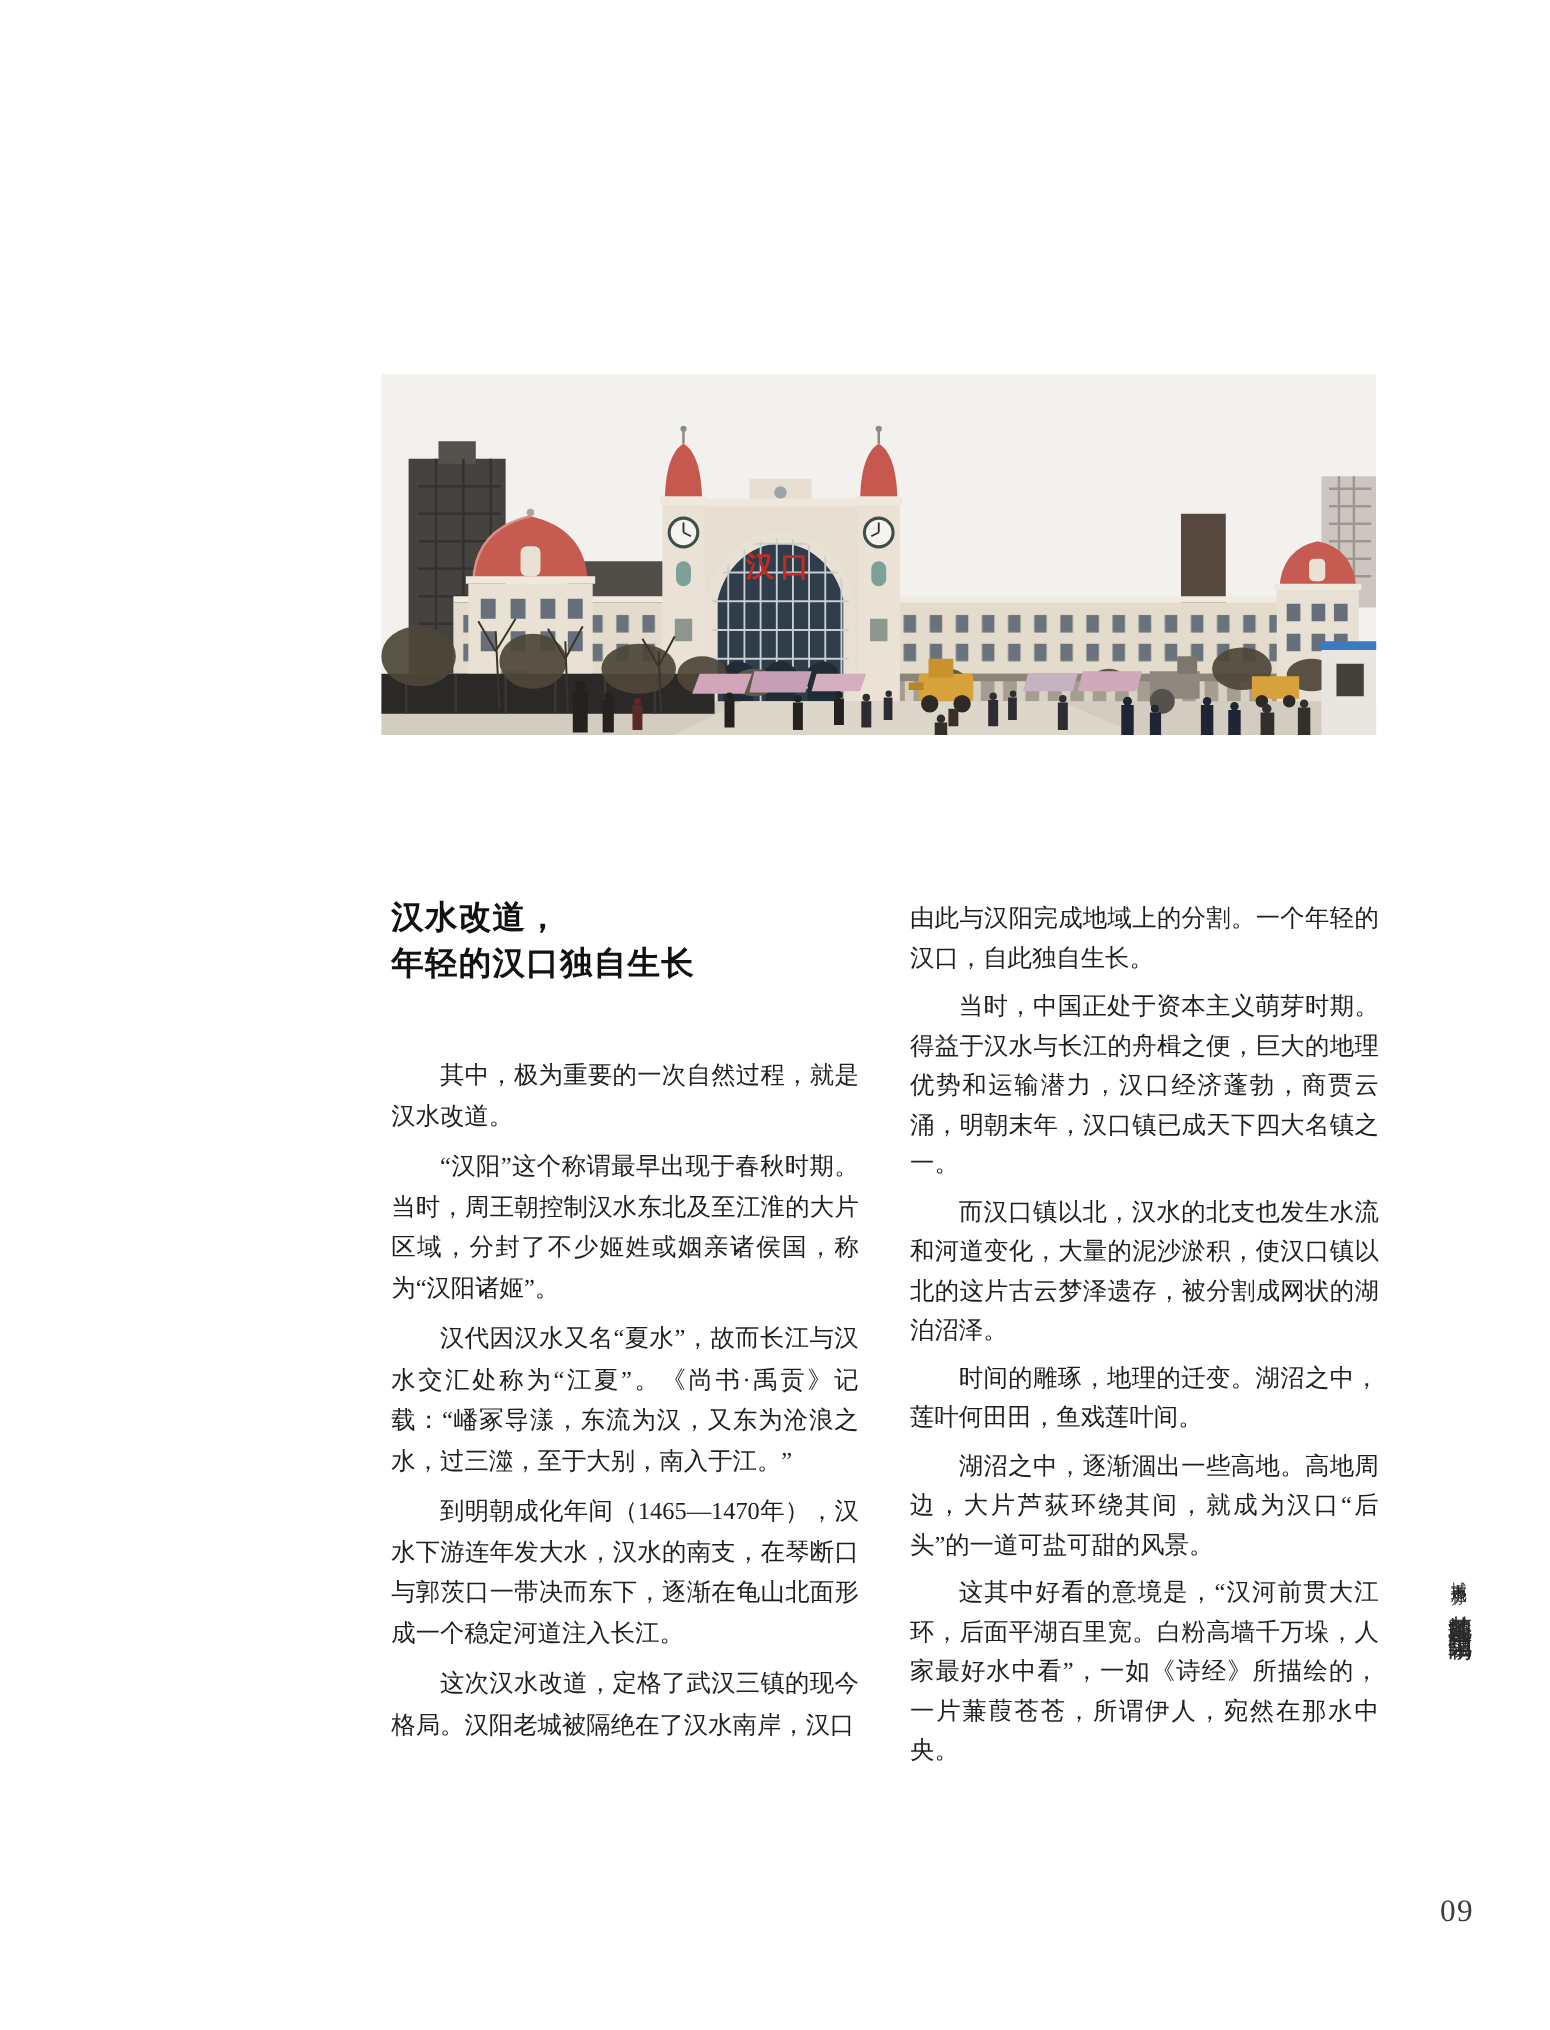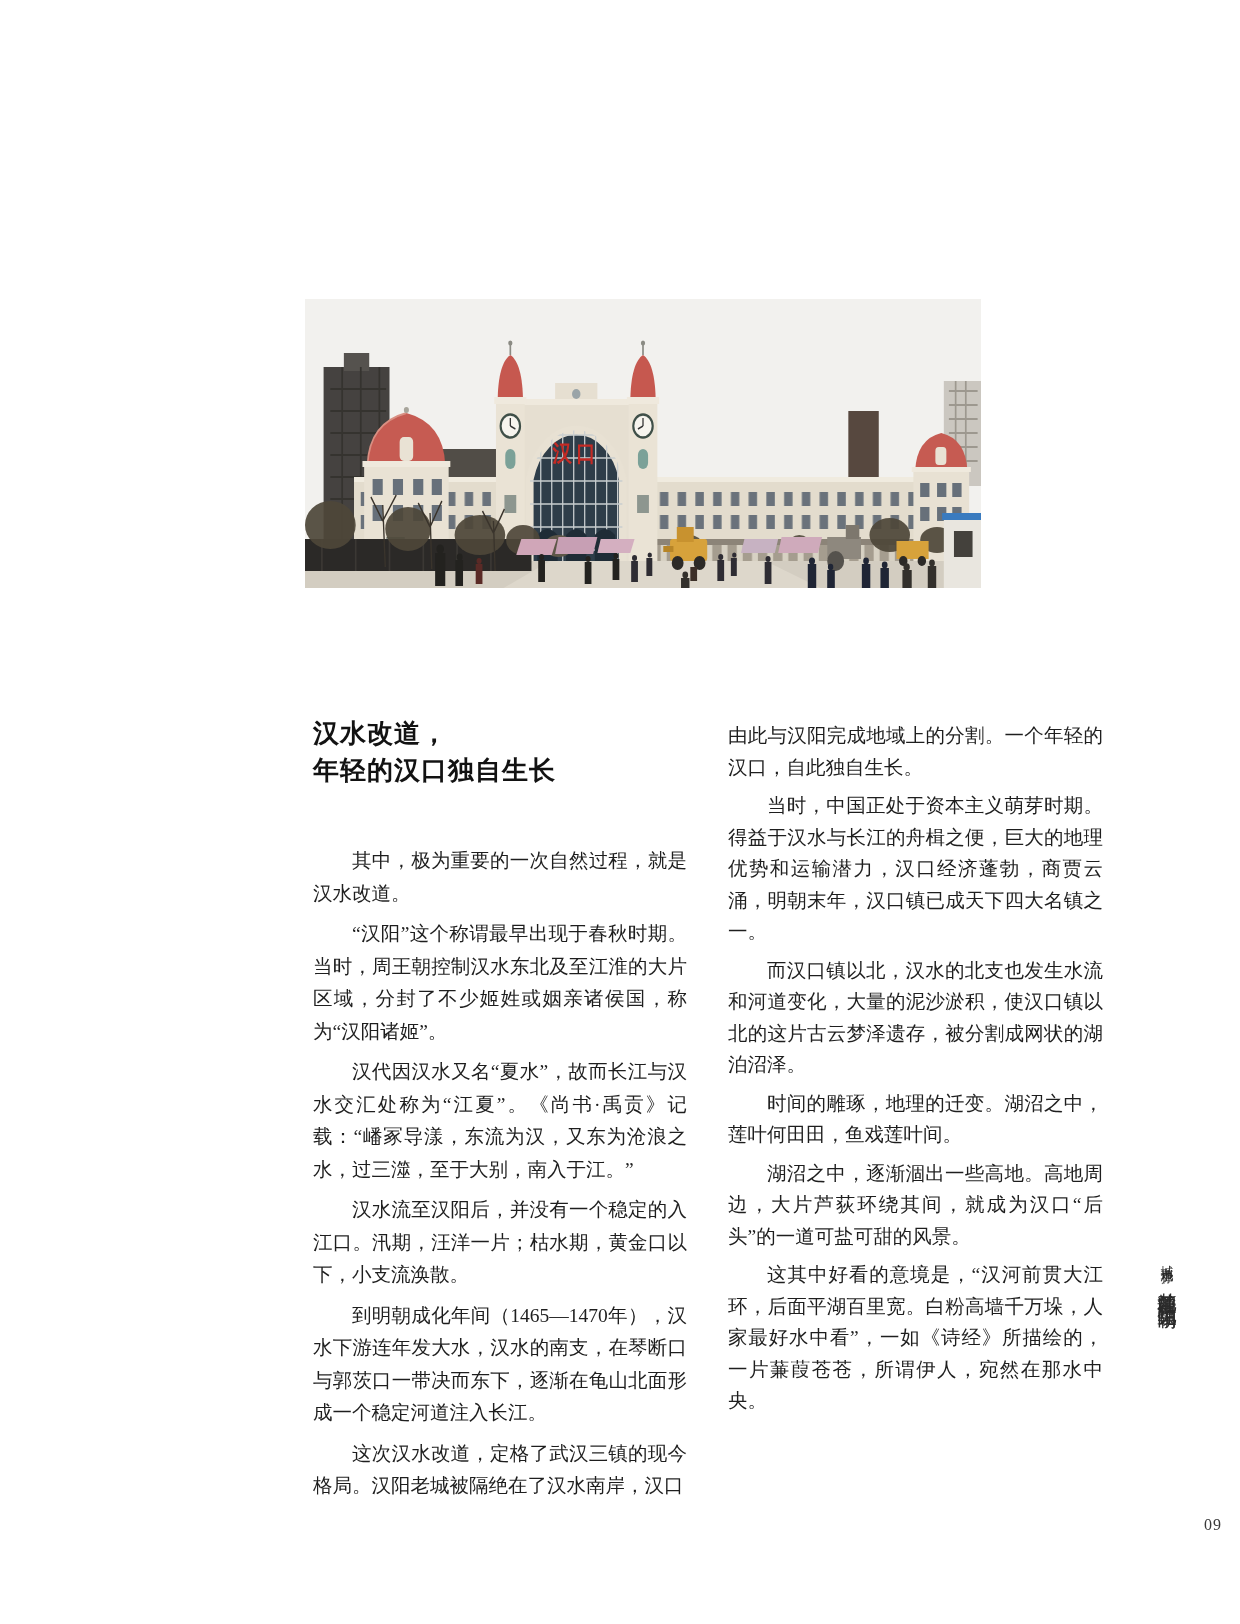--- a/index.html
+++ b/index.html
@@ -1,35 +1,35 @@
 <!DOCTYPE html>
 <html><head>
 <meta charset="utf-8">
 <style>
   html,body{margin:0;padding:0;background:#ffffff;}
   .page{position:relative;width:1240px;height:1624px;background:#ffffff;overflow:hidden;
         font-family:"Liberation Serif","DejaVu Serif",serif;color:#1c1c1c;}
-  .photo{position:absolute;left:305px;top:299px;width:676px;height:289px;}
+  .photo{position:absolute;left:305px;top:299px;width:796px;height:289px;}
   .photo svg{display:block;width:100%;height:100%;}
   .article-title{position:absolute;left:313px;top:698px;font-size:26px;line-height:37px;
         font-weight:bold;color:#121212;letter-spacing:1px;}
   .col{position:absolute;font-size:19.5px;text-align:justify;color:#1e1e1e;margin-top:23px;}
   .col p{margin:0;text-indent:2em;}
   .col-left{left:313px;top:822px;width:374px;line-height:32.5px;}
   .col-left p{margin-bottom:8px;}
   .col-right{left:728px;top:697px;width:375px;line-height:31.5px;}
   .col-right p{margin-bottom:7px;}
   .col p.no-indent{text-indent:0;}
   .sidebar{position:absolute;left:1153px;top:1255px;height:290px;
         writing-mode:vertical-rl;text-orientation:mixed;color:#2a2a2a;
         font-size:19px;letter-spacing:1px;line-height:27px;}
   .sidebar-small{font-size:12.5px;letter-spacing:2px;color:#222;}
   .sidebar-sep{font-size:13px;color:#444;}
   .sidebar-chapter{margin-top:9px;}
-  .pageno{position:absolute;left:1204px;top:1516px;font-size:16px;color:#3a3a3a;
+  .pageno{position:absolute;left:1152px;top:1516px;font-size:25px;color:#3a3a3a;
         font-family:"Liberation Serif","DejaVu Serif",serif;letter-spacing:1px;}
 </style>
 </head>
 <body>
 
 <div class="page">
 
   <figure class="photo" style="margin:0;">
     <svg viewBox="0 0 800 289" preserveAspectRatio="none">
 
@@ -246,21 +246,20 @@
 
   <h1 class="article-title">
     <span style="display:block">汉水改道，</span>
     <span style="display:block">年轻的汉口独自生长</span>
   </h1>
 
   <div class="col col-left">
     <p>其中，极为重要的一次自然过程，就是汉水改道。</p>
     <p>“汉阳”这个称谓最早出现于春秋时期。当时，周王朝控制汉水东北及至江淮的大片区域，分封了不少姬姓或姻亲诸侯国，称为“汉阳诸姬”。</p>
     <p>汉代因汉水又名“夏水”，故而长江与汉水交汇处称为“江夏”。《尚书·禹贡》记载：“嶓冢导漾，东流为汉，又东为沧浪之水，过三澨，至于大别，南入于江。”</p>
-    <p>汉水流至汉阳后，并没有一个稳定的入江口。汛期，汪洋一片；枯水期，黄金口以下，小支流涣散。</p>
     <p>到明朝成化年间（1465—1470年），汉水下游连年发大水，汉水的南支，在琴断口与郭茨口一带决而东下，逐渐在龟山北面形成一个稳定河道注入长江。</p>
     <p>这次汉水改道，定格了武汉三镇的现今格局。汉阳老城被隔绝在了汉水南岸，汉口</p>
   </div>
 
   <div class="col col-right">
     <p class="no-indent">由此与汉阳完成地域上的分割。一个年轻的汉口，自此独自生长。</p>
     <p>当时，中国正处于资本主义萌芽时期。得益于汉水与长江的舟楫之便，巨大的地理优势和运输潜力，汉口经济蓬勃，商贾云涌，明朝末年，汉口镇已成天下四大名镇之一。</p>
     <p>而汉口镇以北，汉水的北支也发生水流和河道变化，大量的泥沙淤积，使汉口镇以北的这片古云梦泽遗存，被分割成网状的湖泊沼泽。</p>
     <p>时间的雕琢，地理的迁变。湖沼之中，莲叶何田田，鱼戏莲叶间。</p>
     <p>湖沼之中，逐渐涸出一些高地。高地周边，大片芦荻环绕其间，就成为汉口“后头”的一道可盐可甜的风景。</p>

